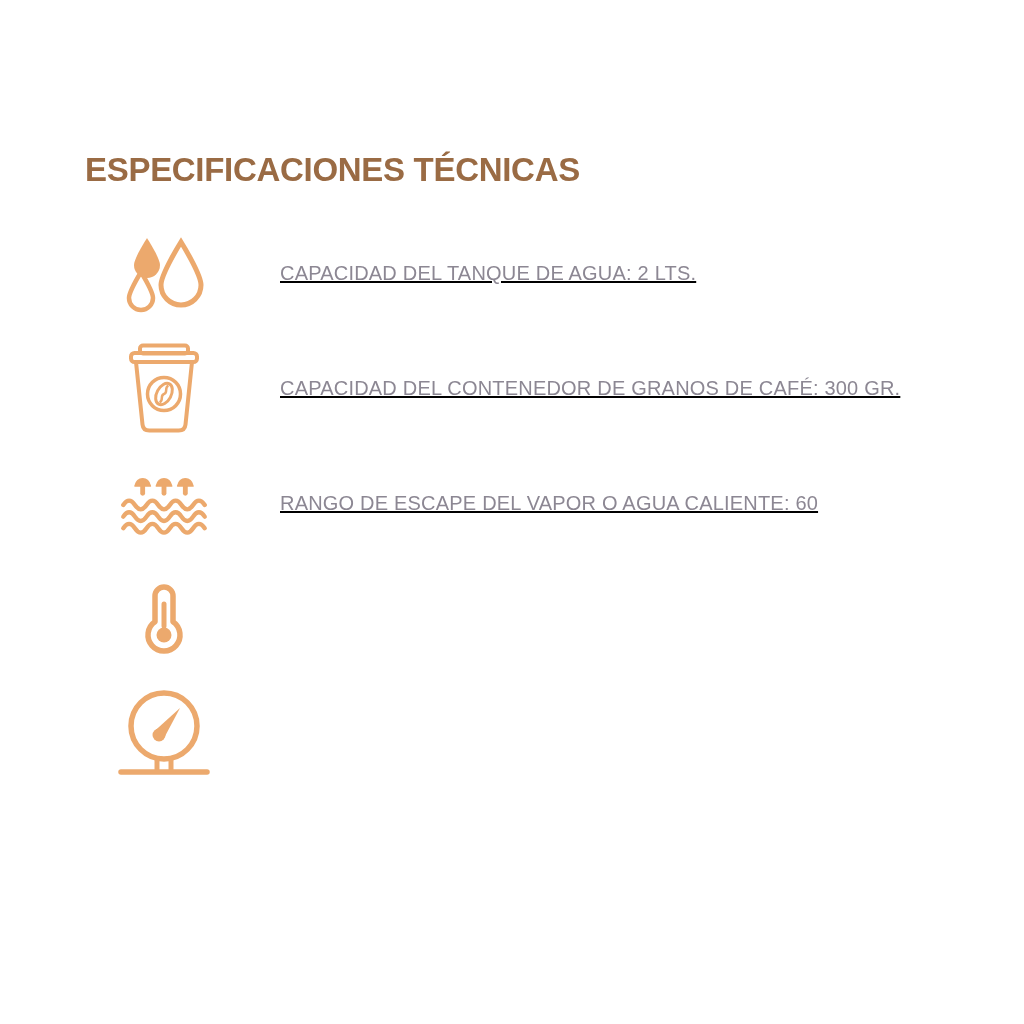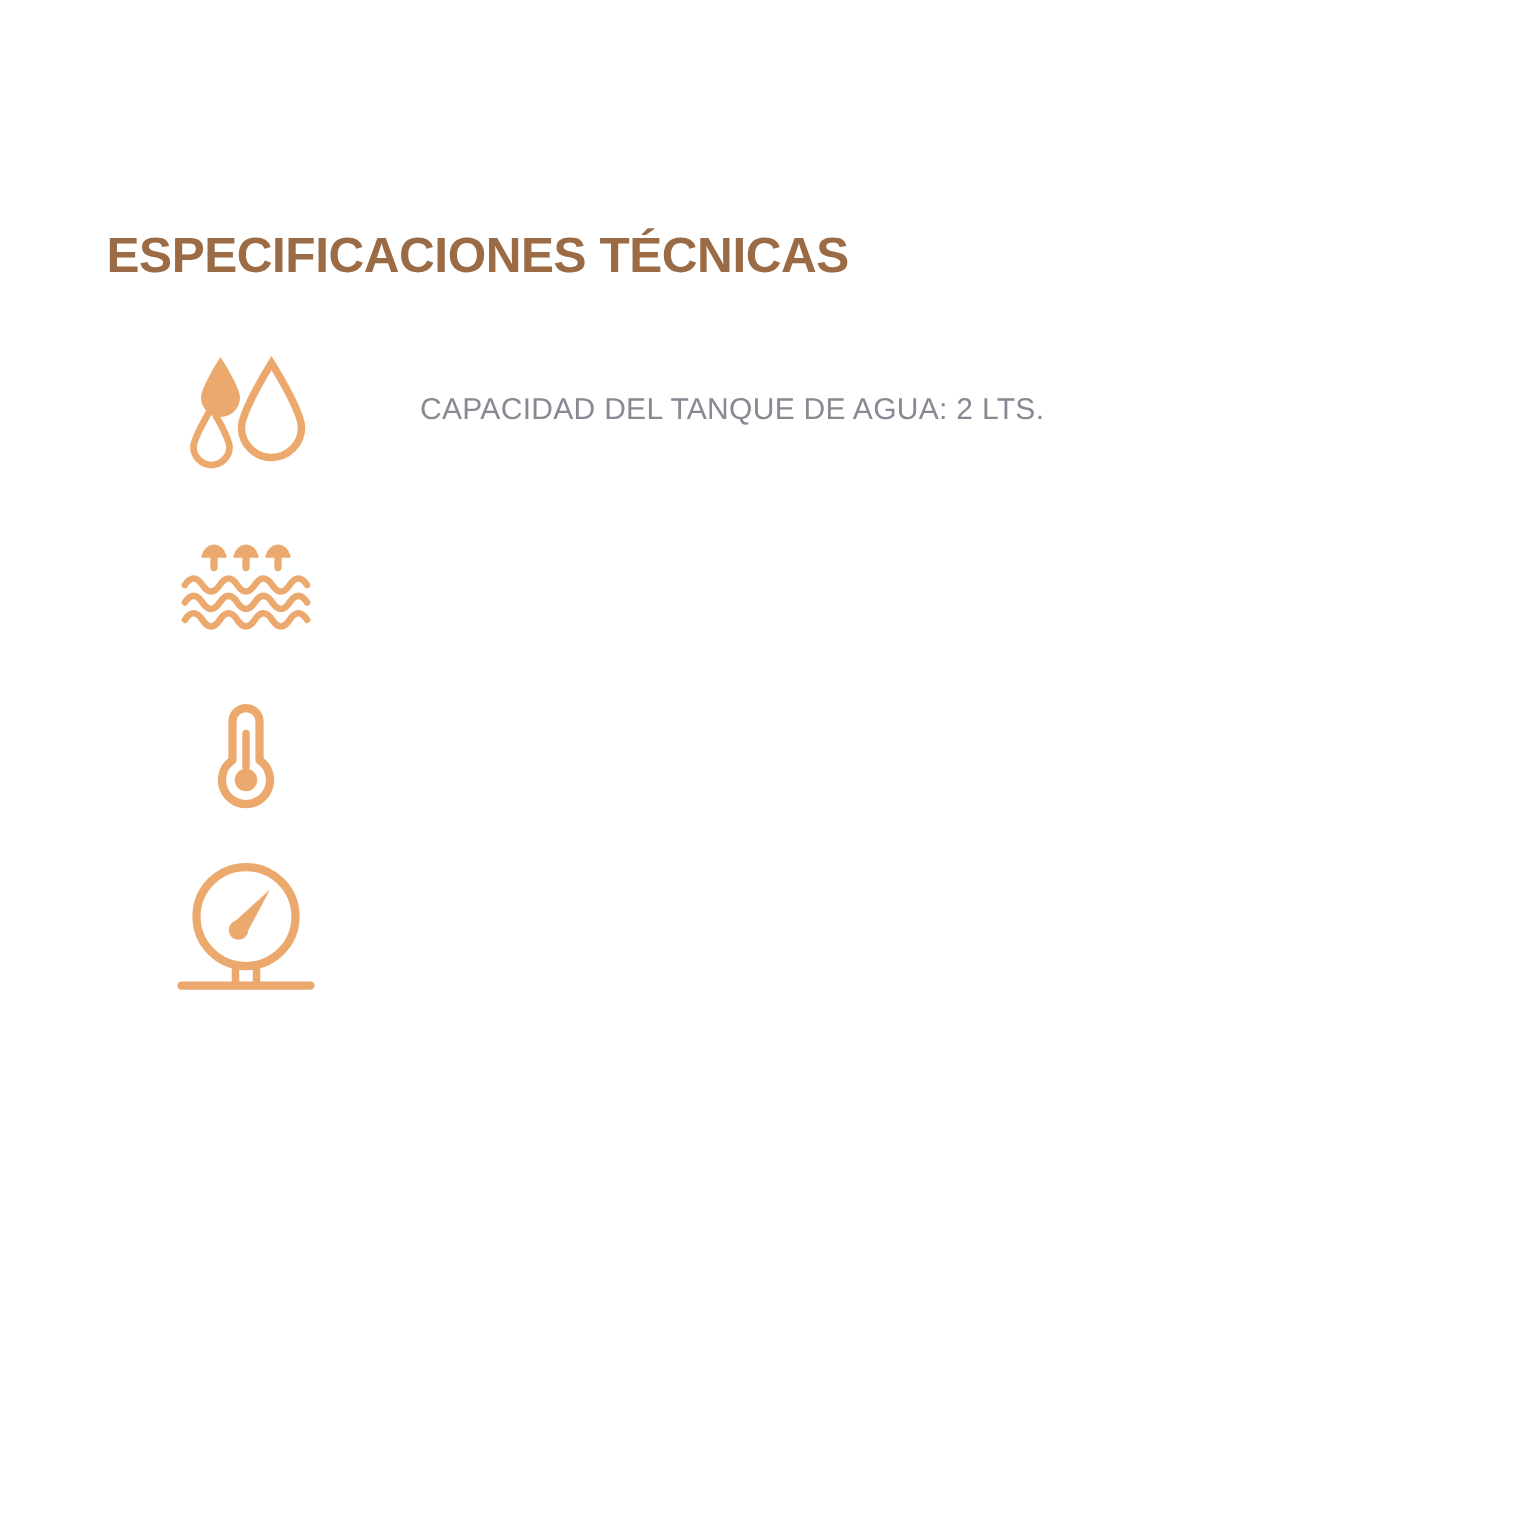--- a/index.html
+++ b/index.html
@@ -7,38 +7,39 @@
   .page {
     position: relative;
     width: 1024px;
     height: 1024px;
     background: #ffffff;
     overflow: hidden;
     font-family: "Liberation Sans", sans-serif;
   }
   .title {
     position: absolute;
-    left: 71px;
+    left: 85px;
     top: 151px;
     font-size: 33px;
     font-weight: bold;
     letter-spacing: -0.3px;
     color: #9a6b44;
     white-space: nowrap;
   }
   .rows {
     position: absolute;
     left: 85px;
     top: 216px;
     width: 860px;
   }
   .row {
     display: flex;
     align-items: center;
     height: 115px;
+    text-decoration: underline;
   }
   .icon-cell {
     width: 158px;
     flex: 0 0 158px;
     display: flex;
     justify-content: center;
     align-items: center;
     color: #eca96d;
   }
   .spec-text {
@@ -65,39 +66,55 @@
         <svg width="88" height="84" viewBox="0 0 88 84">
           <path d="M27,6 C27,6 14,26 14,33 a13,13 0 0 0 26,0 C40,26 27,6 27,6 Z" fill="currentColor"></path>
           <path d="M61,10 C61,10 41,42 41,53 a20,20 0 0 0 40,0 C81,42 61,10 61,10 Z" fill="none" stroke="currentColor" stroke-width="5"></path>
           <path d="M21,40 C21,40 9,60 9,66 a12,12 0 0 0 24,0 C33,60 21,40 21,40 Z" fill="none" stroke="currentColor" stroke-width="4.5"></path>
         </svg>
       </div>
       <p class="spec-text">CAPACIDAD DEL TANQUE DE AGUA: 2 LTS.</p>
     </div>
 
 
+    <div class="row">
+      <div class="icon-cell">
+        <svg width="76" height="92" viewBox="0 0 76 92">
+          <rect x="14" y="2.5" width="48" height="8" rx="3" fill="none" stroke="currentColor" stroke-width="4"></rect>
+          <rect x="5" y="10" width="66" height="9" rx="3.5" fill="none" stroke="currentColor" stroke-width="4"></rect>
+          <path d="M10,19 L66,19 L59.5,81.5 Q58.9,87.5 52.7,87.5 L23.3,87.5 Q17.1,87.5 16.5,81.5 Z" fill="none" stroke="currentColor" stroke-width="4" stroke-linejoin="round"></path>
+          <circle cx="38" cy="51" r="16.5" fill="none" stroke="currentColor" stroke-width="3.5"></circle>
+          <g transform="rotate(28 38 51)">
+            <ellipse cx="38" cy="51" rx="7.2" ry="11.5" fill="none" stroke="currentColor" stroke-width="3"></ellipse>
+            <path d="M38,41.5 C34.8,45 41.2,47.8 38,51 C34.8,54.2 41.2,57 38,60.5" fill="none" stroke="currentColor" stroke-width="2.5"></path>
+          </g>
+        </svg>
+      </div>
+      <p class="spec-text">CAPACIDAD DEL CONTENEDOR DE GRANOS DE CAFÉ: 300 GR.</p>
+    </div>
 
     <div class="row">
       <div class="icon-cell">
         <svg width="88" height="64" viewBox="0 0 88 66">
           <g fill="currentColor" stroke="currentColor">
             <line x1="22" y1="10" x2="22" y2="22" stroke-width="5" stroke-linecap="round"></line>
             <path d="M14,14.5 C16.5,4.5 27.5,4.5 30,14.5 Z" stroke-width="1.5" stroke-linejoin="round"></path>
             <line x1="44" y1="10" x2="44" y2="22" stroke-width="5" stroke-linecap="round"></line>
             <path d="M36,14.5 C38.5,4.5 49.5,4.5 52,14.5 Z" stroke-width="1.5" stroke-linejoin="round"></path>
             <line x1="66" y1="10" x2="66" y2="22" stroke-width="5" stroke-linecap="round"></line>
             <path d="M58,14.5 C60.5,4.5 71.5,4.5 74,14.5 Z" stroke-width="1.5" stroke-linejoin="round"></path>
           </g>
           <g fill="none" stroke="currentColor" stroke-width="4.5" stroke-linecap="round">
             <path d="M2,34 q6,-9 12,0 t12,0 t12,0 t12,0 t12,0 t12,0 t12,0"></path>
             <path d="M2,46 q6,-9 12,0 t12,0 t12,0 t12,0 t12,0 t12,0 t12,0"></path>
             <path d="M2,58 q6,-9 12,0 t12,0 t12,0 t12,0 t12,0 t12,0 t12,0"></path>
           </g>
         </svg>
       </div>
+      <p class="spec-text">RANGO DE ESCAPE DEL VAPOR O AGUA CALIENTE: 60</p>
     </div>
 
     <div class="row">
       <div class="icon-cell">
         <svg width="48" height="76" viewBox="0 0 48 72">
           <path d="M15,13 A9,9 0 0 1 33,13 L33,38.8 A16,16 0 1 1 15,38.8 Z" fill="none" stroke="currentColor" stroke-width="5.5" stroke-linejoin="round"></path>
           <line x1="24" y1="21" x2="24" y2="43" stroke="currentColor" stroke-width="5" stroke-linecap="round"></line>
           <circle cx="24" cy="52" r="7.5" fill="currentColor"></circle>
         </svg>
       </div>

